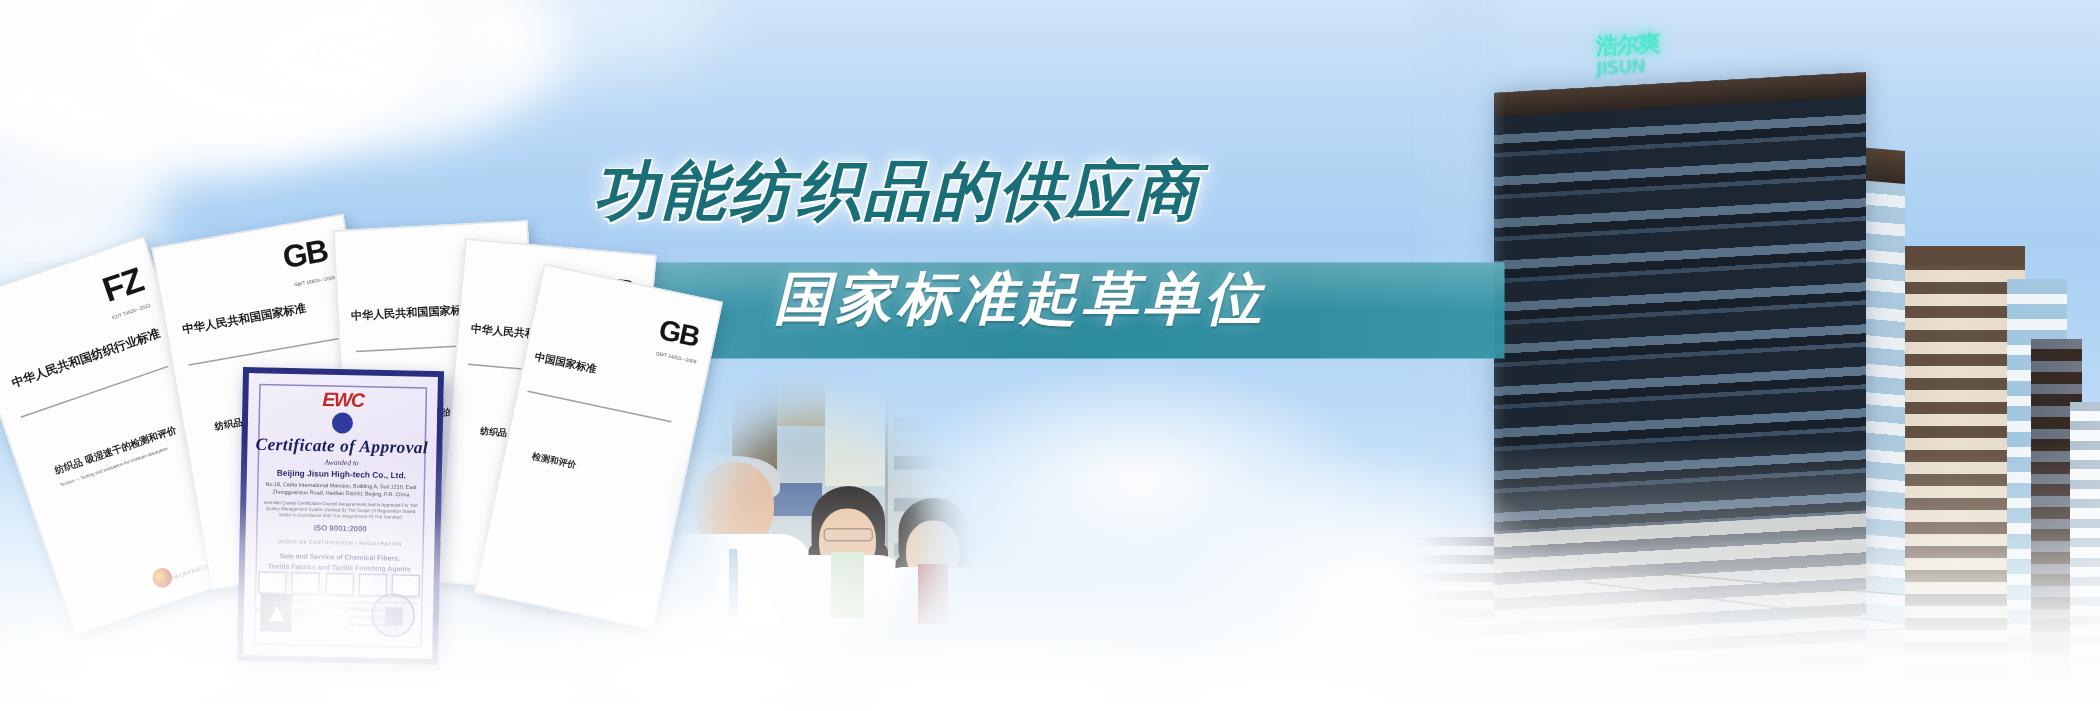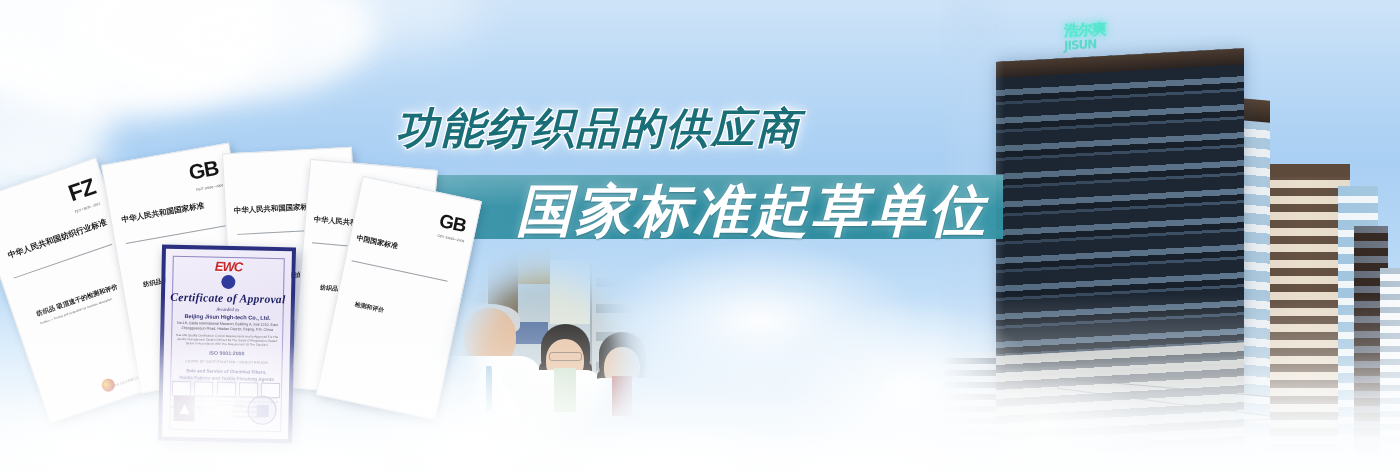--- a/index.html
+++ b/index.html
@@ -59,21 +59,21 @@
       rgba(96,171,189,.72) 24%, rgba(55,146,166,.94) 48%,
       rgba(40,136,155,.97) 68%, rgba(44,140,158,.97) 86%,
       rgba(52,148,165,.95) 100%);
   }
   #band:after{
     content:"";position:absolute;left:0;right:0;top:0;height:50%;
     background:linear-gradient(180deg,rgba(255,255,255,.22),rgba(255,255,255,0));
   }
   .hl-line2{
     position:absolute;left:0;top:74px;width:1003px;
-    font-size:56px;font-weight:700;font-style:italic;
+    font-size:38px;font-weight:700;font-style:italic;
     color:#ffffff;letter-spacing:3px;line-height:1.1;
     padding-left:516px;box-sizing:border-box;
     text-shadow:0 1px 2px rgba(10,70,82,.45), 0 0 10px rgba(255,255,255,.35);
   }
 
   
   #certs{position:absolute;left:0;top:150px;width:450px;height:324px;}
   .doc{
     position:absolute;background:#fdfdfd;
     box-shadow:2px 4px 9px rgba(40,70,100,.30);

